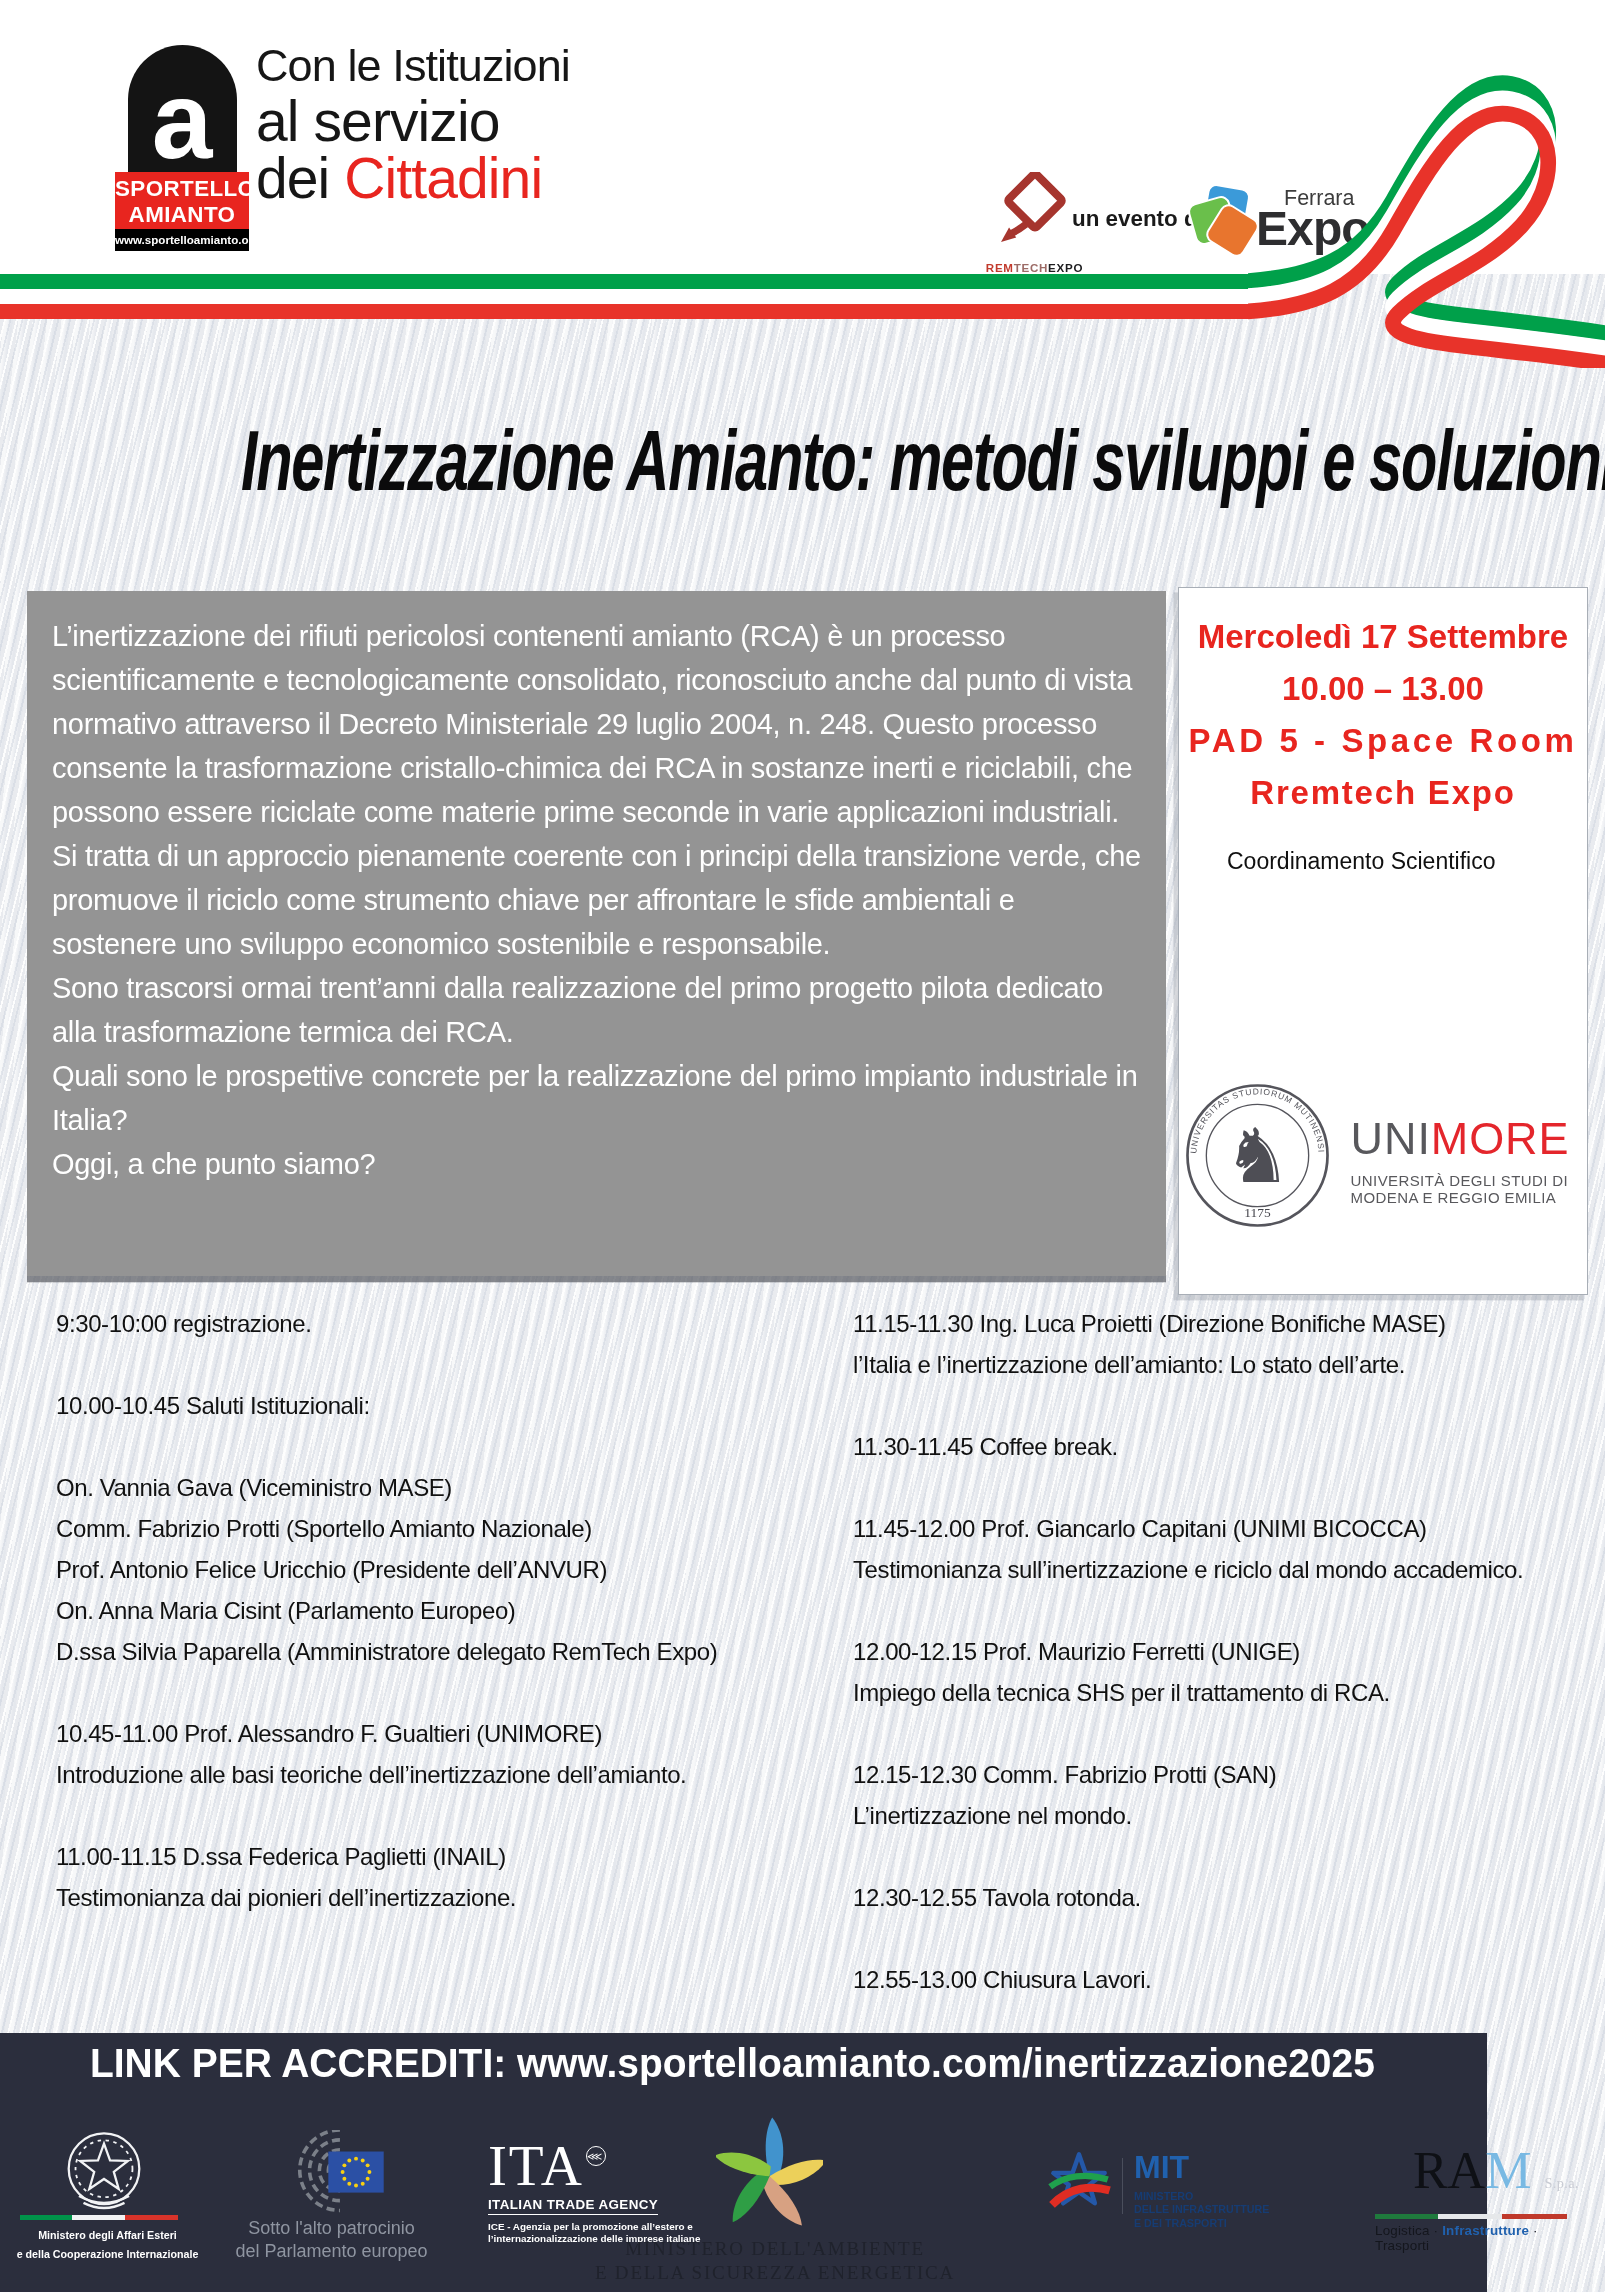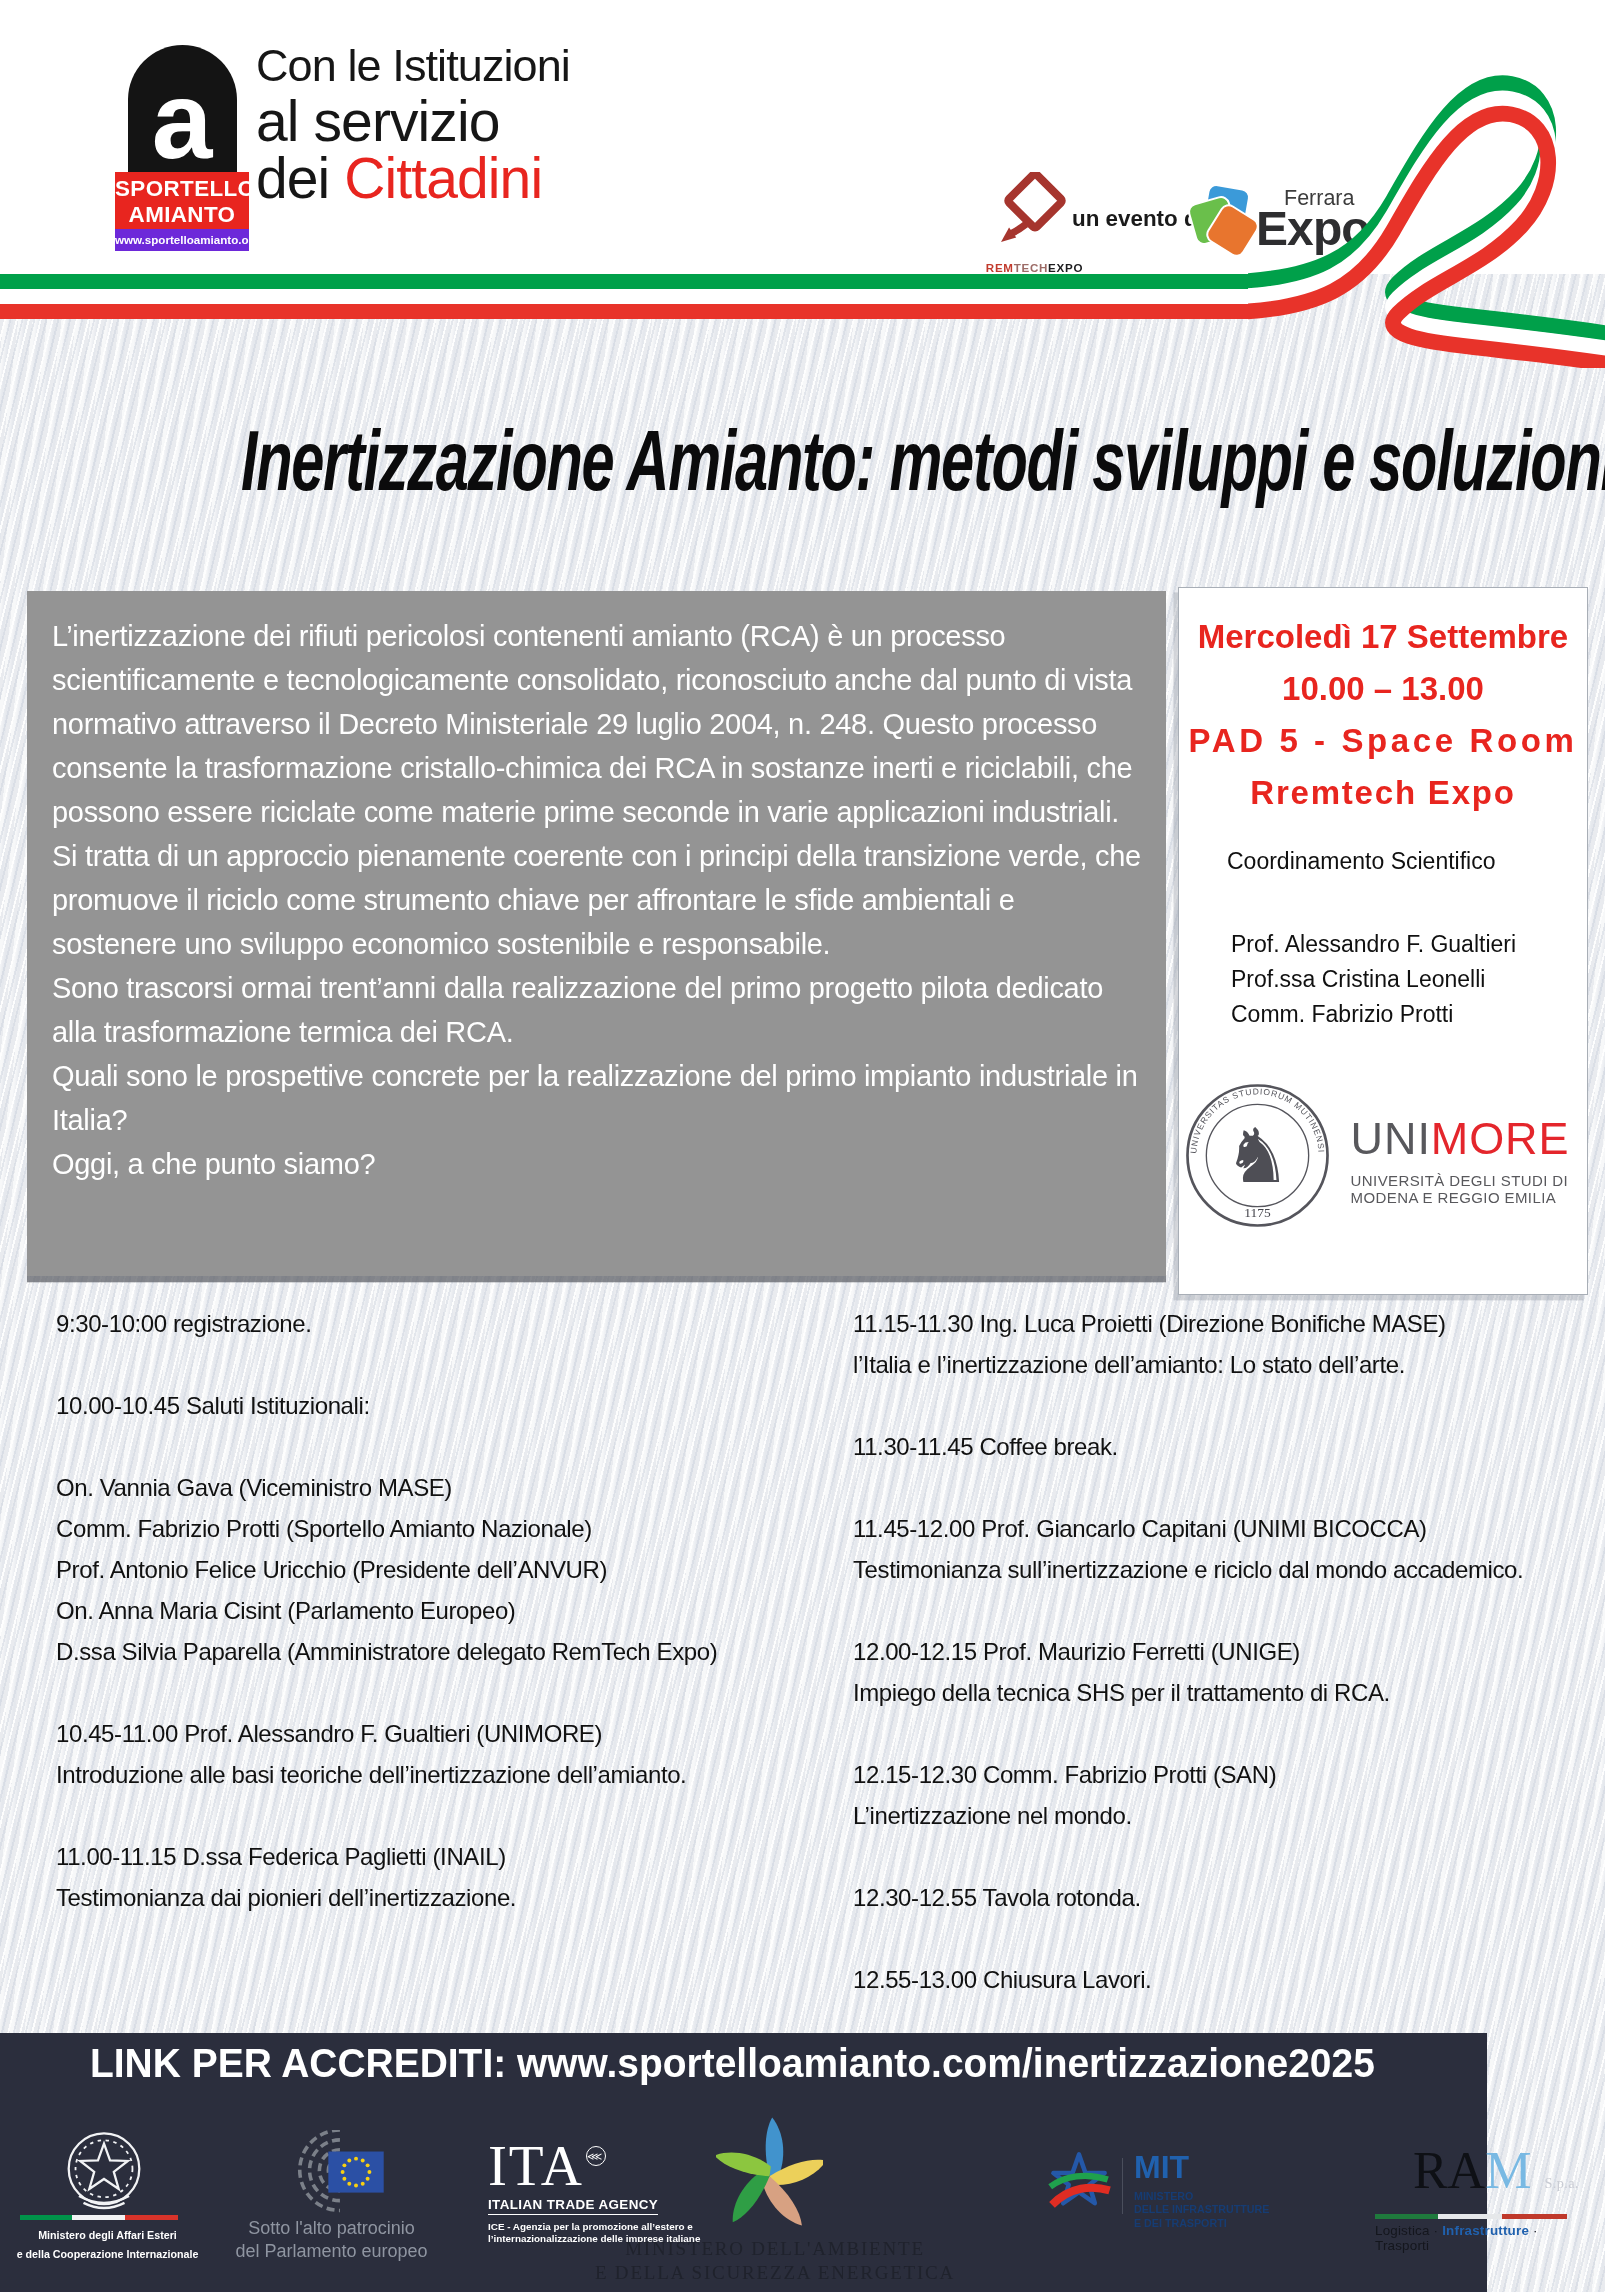--- a/index.html
+++ b/index.html
@@ -13,21 +13,21 @@
   }
   .abs{position:absolute;}
   
   .header{position:absolute;top:0;left:0;width:1606px;height:274px;background:#ffffff;}
   .logo{position:absolute;left:115px;top:45px;width:134px;}
   .logo-arch{width:109px;height:127px;margin-left:12.5px;background:#141414;border-radius:55px 55px 0 0;
     display:flex;align-items:flex-end;justify-content:center;}
   .logo-arch span{color:#fff;font-weight:bold;font-size:109px;line-height:104px;}
   .logo-red{width:134px;height:57px;background:#e8251f;color:#fff;text-align:center;
     font-weight:bold;font-size:22.4px;line-height:26px;padding-top:3.6px;box-sizing:border-box;letter-spacing:0.4px;}
-  .logo-strip{width:134px;height:22.4px;background:#6d28d9;color:#fff;text-align:center;
+  .logo-strip{width:134px;height:22.4px;background:#000000;color:#fff;text-align:center;
     font-weight:bold;font-size:11.6px;line-height:22.4px;}
   .tagline{position:absolute;left:256px;top:39px;color:#161616;letter-spacing:-0.9px;}
   .tag1{font-size:45px;line-height:54px;}
   .tag2{font-size:57px;line-height:57px;}
   .tag3{font-size:57px;line-height:57px;}
   .red-text{color:#e8251f;}
   .remtech{position:absolute;left:972px;top:172px;width:125px;text-align:center;}
   .remtech-label{font-size:11.6px;font-weight:bold;letter-spacing:0.7px;margin-top:7px;}
   .evento{position:absolute;left:1072px;top:206px;font-size:22.4px;font-weight:bold;color:#1a1a1a;}
   .ferrara-icon{position:absolute;left:1191px;top:186px;width:66px;height:70px;}
@@ -163,25 +163,20 @@
   </div>
 
   <div class="card">
     <div class="card-red">
       <div>Mercoledì 17 Settembre</div>
       <div>10.00 – 13.00</div>
       <div class="sp1">PAD 5 - Space Room</div>
       <div class="sp2">Rremtech Expo</div>
     </div>
     <div class="coord">Coordinamento Scientifico</div>
-    <div class="names">
-      <div>Prof. Alessandro F. Gualtieri</div>
-      <div>Prof.ssa Cristina Leonelli</div>
-      <div>Comm. Fabrizio Protti</div>
-    </div>
 
     <div class="unimore">
       <svg width="149" height="149" viewBox="0 0 166 166">
         <defs>
           <path id="sealArc" d="M 15 83 A 68 68 0 1 1 151 83"></path>
         </defs>
         <circle cx="83" cy="83" r="78" fill="none" stroke="#55555c" stroke-width="3"></circle>
         <circle cx="83" cy="83" r="57" fill="none" stroke="#55555c" stroke-width="1.5"></circle>
         <text font-size="9.5" fill="#55555c" letter-spacing="1">
           <textPath href="#sealArc" startOffset="2">UNIVERSITAS STUDIORUM MUTINENSIS ET REGIENSIS</textPath>

